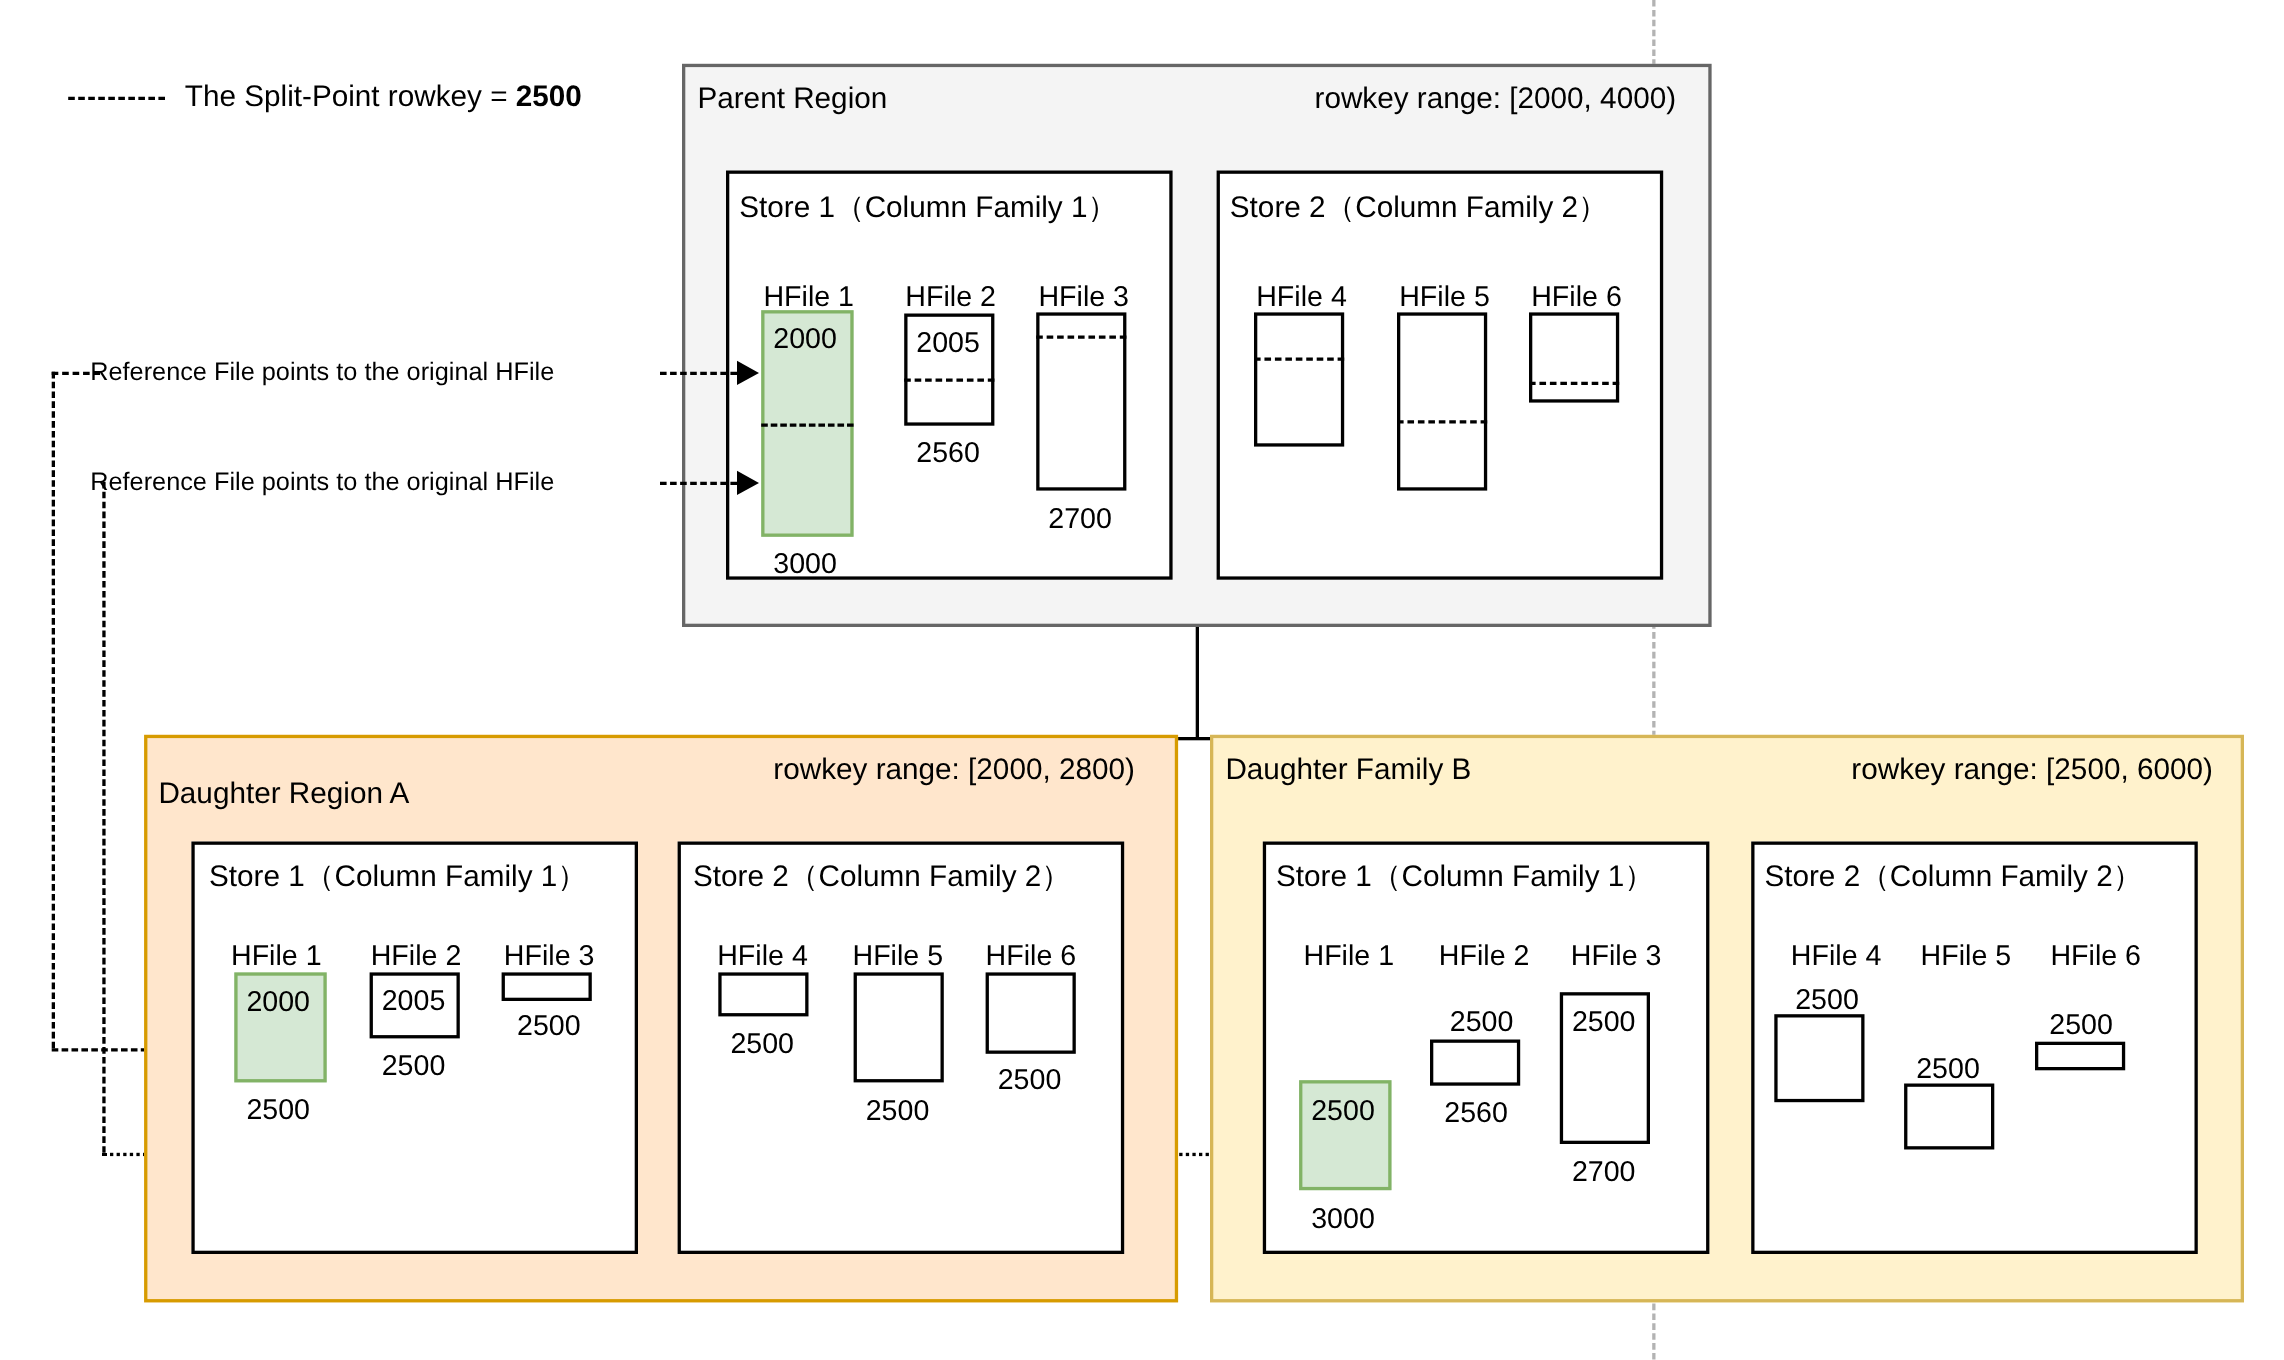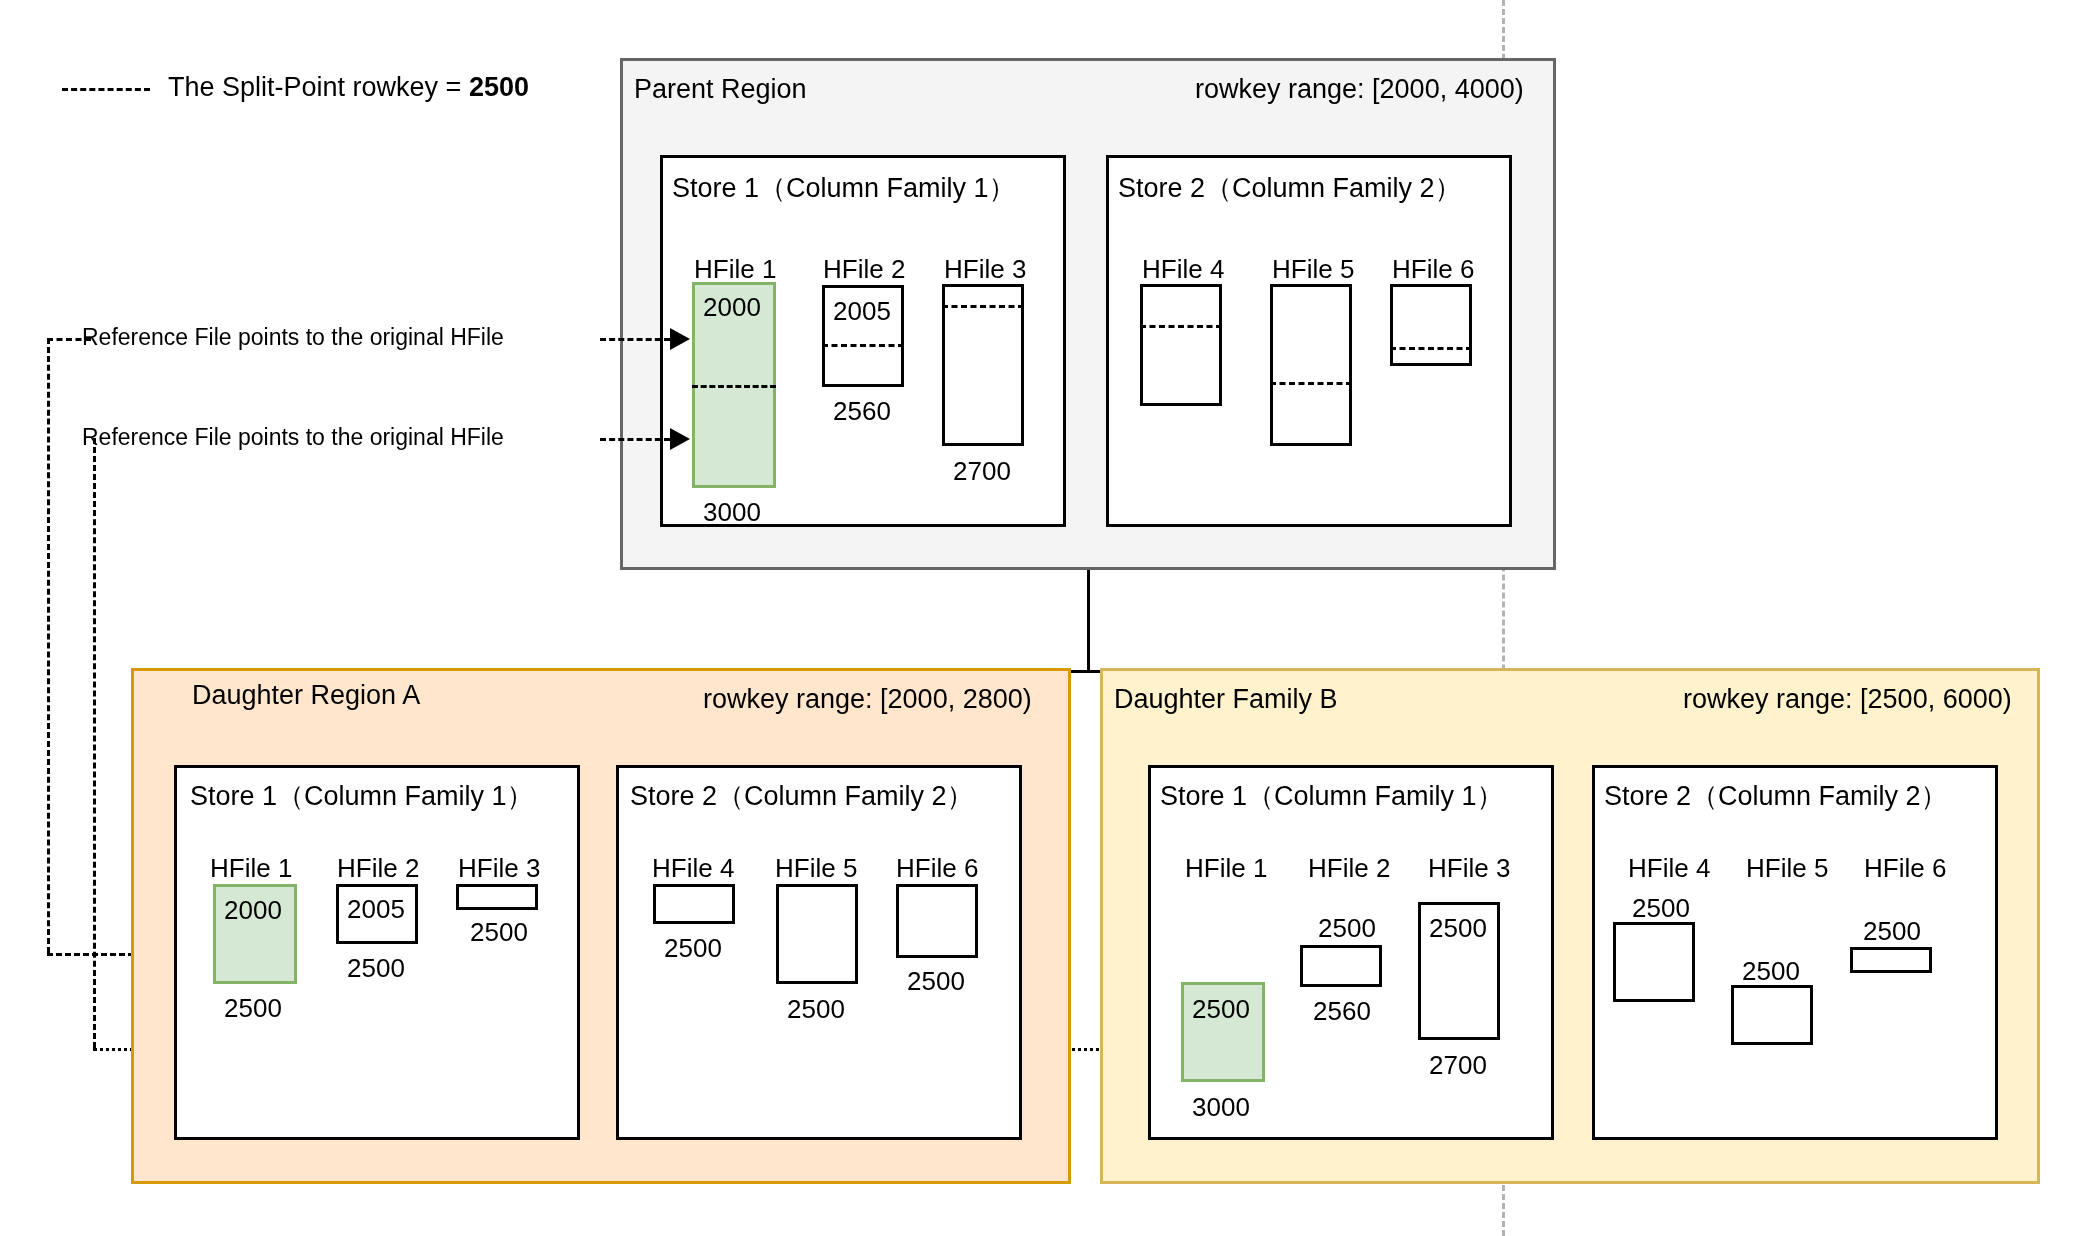--- a/index.html
+++ b/index.html
@@ -112,21 +112,21 @@
   <div class="dot-h" style="left:93px;top:1048px;width:1098px;"></div>
 
   <div class="solid-v" style="left:1087px;top:570px;height:100px;"></div>
   <div class="solid-h" style="left:598px;top:670px;width:1060px;"></div>
   <div class="solid-v" style="left:598px;top:670px;height:80px;"></div>
   <div class="arrow-down" style="left:588px;top:750px;"></div>
   <div class="solid-v" style="left:1656px;top:670px;height:80px;"></div>
   <div class="arrow-down" style="left:1646px;top:750px;"></div>
 
   <div class="abs daughter-a" style="left:131px;top:668px;width:940px;height:516px;"></div>
-  <div class="txt t-region" style="left:144px;top:682px;margin-left:48px;">Daughter Region A</div>
+  <div class="txt t-region" style="left:144px;top:708px;">Daughter Region A</div>
   <div class="txt t-range" style="left:703px;top:686px;">rowkey range: [2000, 2800)</div>
 
   <div class="abs store-box" style="left:174px;top:765px;width:406px;height:375px;"></div>
   <div class="txt t-store" style="left:190px;top:783px;">Store 1（Column Family 1）</div>
 
   <div class="txt t-hfile" style="left:210px;top:855px;">HFile 1</div>
   <div class="abs hfile-box green" style="left:213px;top:884px;width:84px;height:100px;"></div>
   <div class="txt t-num" style="left:224px;top:897px;">2000</div>
   <div class="txt t-num" style="left:224px;top:995px;">2500</div>
 

